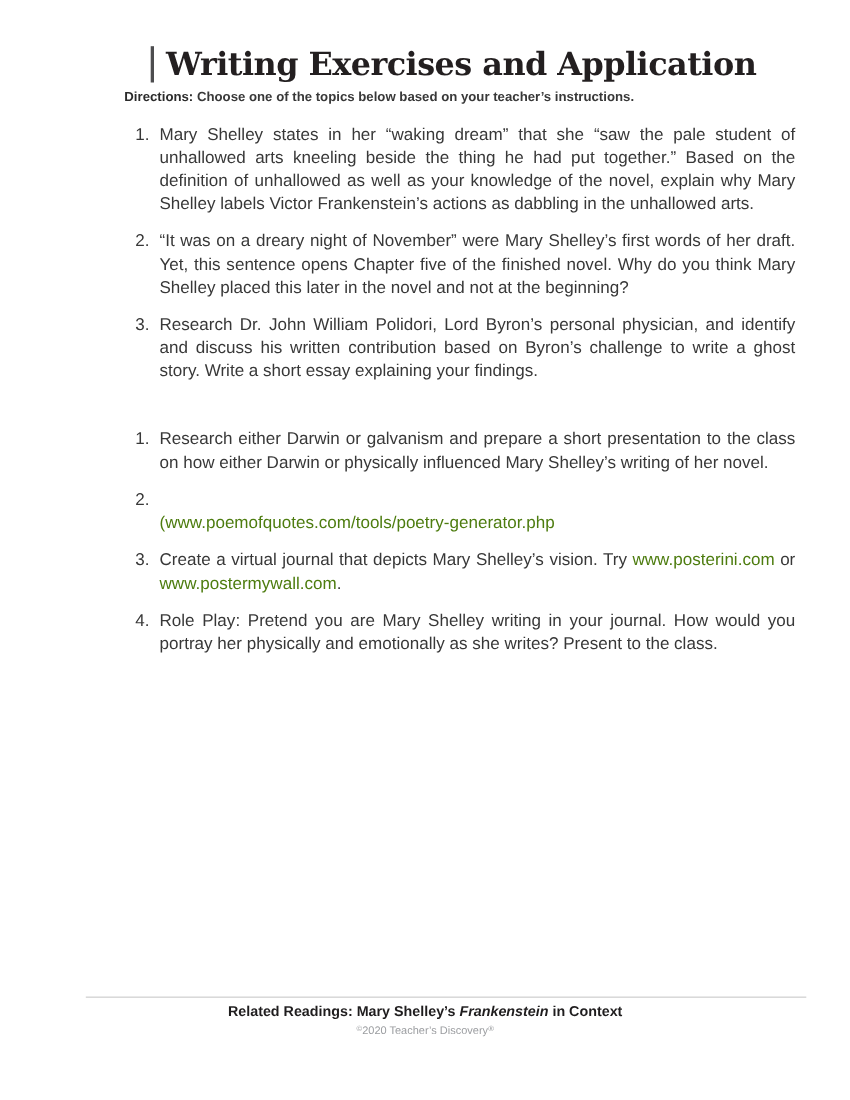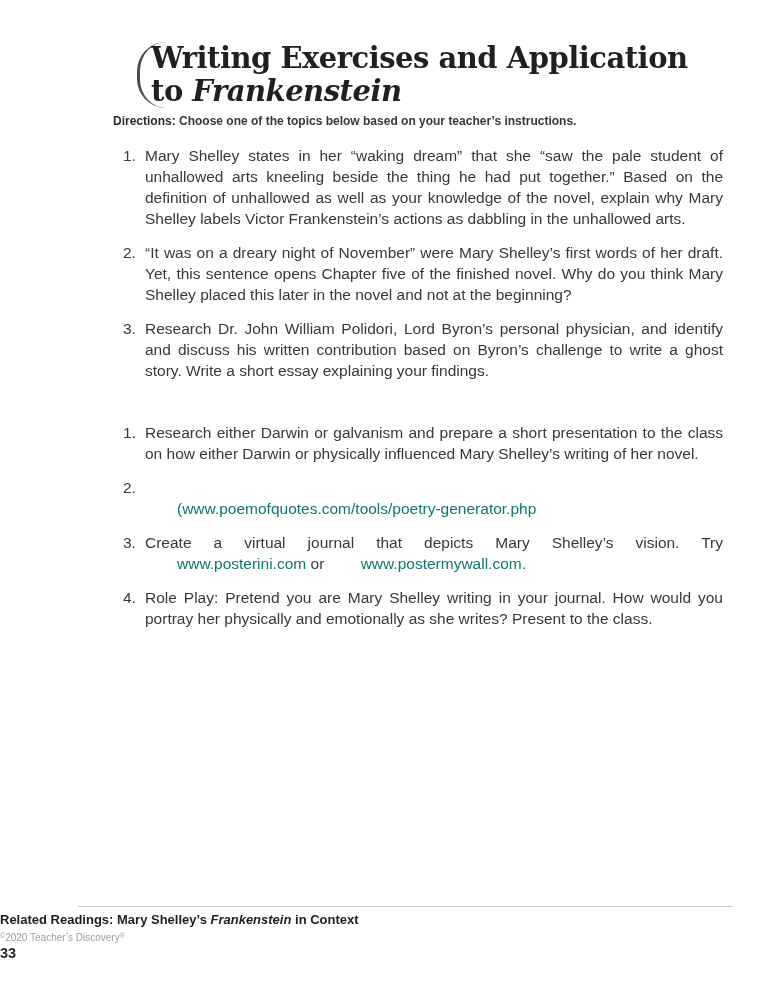--- a/index.html
+++ b/index.html
@@ -1,15 +1,15 @@
 <!DOCTYPE html>
 <html><head>
 <meta charset="utf-8">
 <style>
-  * { margin: 0; padding: 0; box-sizing: border-box; border-radius: 29px; }
+  * { margin: 0; padding: 0; box-sizing: border-box; }
   html, body { background: #ffffff; }
   body {
     width: 773px; height: 1000px;
     position: relative;
     font-family: "Liberation Sans", sans-serif;
     color: #383838;
     overflow: hidden;
   }
   .page {
     position: absolute; inset: 0;
@@ -27,45 +27,45 @@
     line-height: 33px;
     letter-spacing: -0.5px;
   }
   .heading-block .it { font-style: italic; }
   .directions { margin-top: 3px; font-size: 12px; line-height: 21px; font-weight: bold; }
   .directions b { color: #2b2b2b; }
   ol.qlist { list-style: none; margin-top: 4px; }
   .item { display: flex; margin-left: 10px; margin-top: 13px; font-size: 15.5px; line-height: 21px; }
   .item-num { width: 22px; flex-shrink: 0; }
   .item-body { flex: 1; text-align: justify; }
-  .gray { color: #0f766e; margin-left: 32px; }
+  .gray { color: #4d7c0f; }
   .section-gap { height: 28px; }
   
   .footer {
     position: absolute; left: 0; right: 0; top: 906px;
+    text-align: center;
   }
   .footer-rule {
     height: 1px; background: #c9c9c9;
     margin-left: 78px; width: 655px;
     margin-bottom: 5px;
   }
   .footer-title { font-size: 13px; font-weight: bold; color: #1f1d1e; line-height: 16px; }
   .footer-title .it { font-style: italic; }
   .footer-copy { font-size: 10px; color: #9b9da0; line-height: 13px; margin-top: 1px; }
   .footer-copy sup { font-size: 7px; vertical-align: 3px; }
   .footer-page { font-size: 14.5px; font-weight: bold; color: #2b2b2b; margin-top: 1px; }
 </style>
 </head>
 <body>
 
 <div class="page">
 
   <div class="heading-block">
     <div>Writing Exercises and Application</div>
-    <div><span>to </span><span class="it">Frankenstein</span></div>
   </div>
 
   <p class="directions"><b>Directions:</b><span> Choose one of the topics below based on your teacher’s instructions.</span></p>
 
   <ol class="qlist">
     <li class="item">
       <span class="item-num">1.</span>
       <span class="item-body">Mary Shelley states in her “waking dream” that she “saw the pale student of unhallowed arts kneeling beside the thing he had put together.” Based on the definition of unhallowed as well as your knowledge of the novel, explain why Mary Shelley labels Victor Frankenstein’s actions as dabbling in the unhallowed arts.</span>
     </li>
     <li class="item">
@@ -103,14 +103,13 @@
       <span class="item-body">Role Play: Pretend you are Mary Shelley writing in your journal. How would you portray her physically and emotionally as she writes? Present to the class.</span>
     </li>
   </ol>
 
 </div>
 
 <div class="footer">
   <div class="footer-rule"></div>
   <div class="footer-title"><span>Related Readings: Mary Shelley’s </span><span class="it">Frankenstein</span><span> in Context</span></div>
   <div class="footer-copy"><sup>©</sup><span>2020 Teacher’s Discovery</span><sup>®</sup></div>
-  <div class="footer-page">33</div>
 </div>
 
 </body></html>

